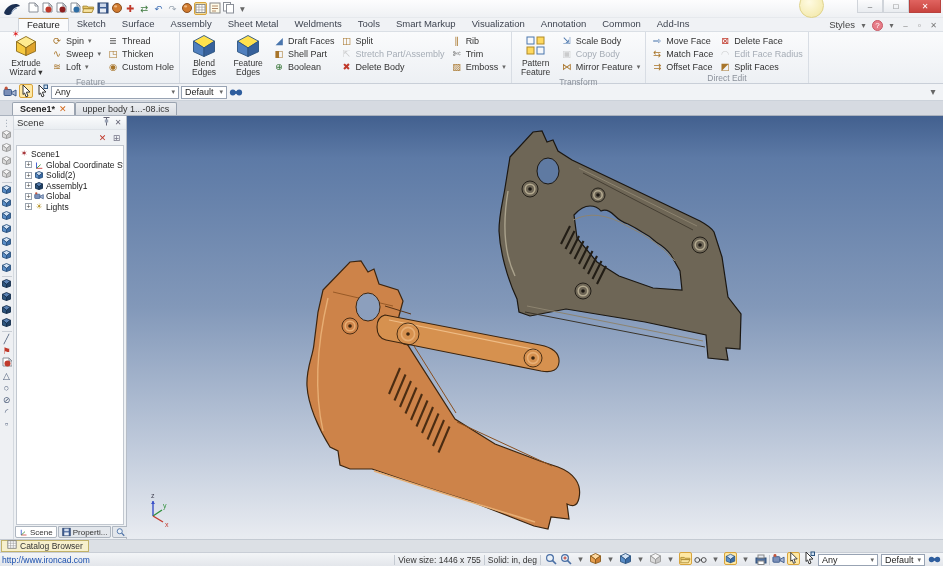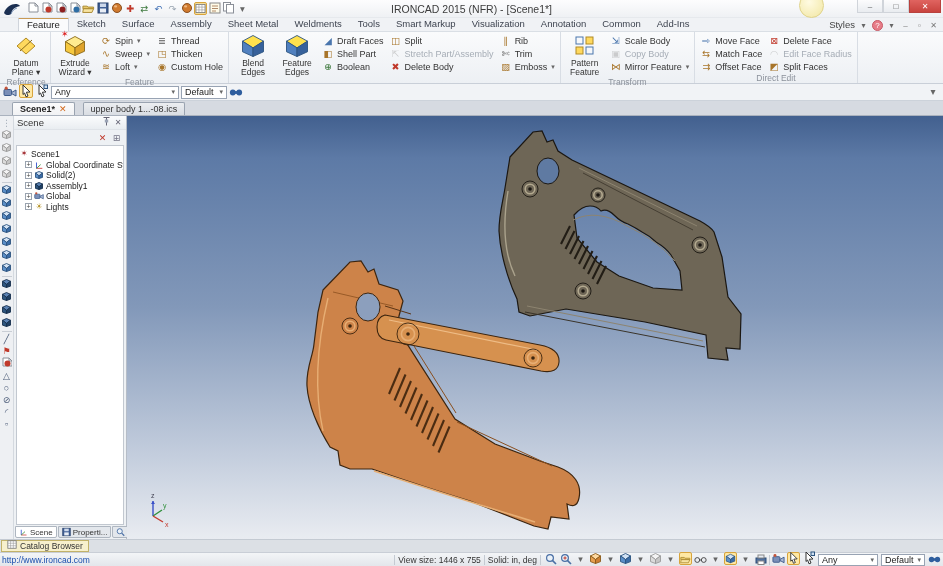--- a/index.html
+++ b/index.html
@@ -37,21 +37,21 @@
 .rsmall .icn{width:12px;height:12px;font-size:9.5px}
 .dis{color:#a6adb6}
 .dis .icn{opacity:.45}
 .caret{font-size:7px;color:#666;margin-left:1px}
 
 .selrow{height:17px;display:flex;align-items:center;gap:2px;background:#f1f3f6;border-bottom:1px solid #ccd2da;padding:0 3px}
 .combo{height:13px;background:#fff;border:1px solid #98a3b3;display:flex;align-items:center;justify-content:space-between;font-size:9px;padding:0 3px;color:#222}
 .combo.w1{width:128px}.combo.w2{width:46px}
 .spacer{flex:1}
 
-.doctabs{height:15px;background:#d6dae1;display:flex;align-items:flex-end;padding-left:12px;gap:8px;border-bottom:1px solid #aab2be}
+.doctabs{height:15px;background:#d6dae1;display:flex;align-items:flex-end;padding-left:12px;gap:0;border-bottom:1px solid #aab2be}
 .dtab{height:13px;display:flex;align-items:center;gap:4px;padding:0 7px;font-size:9px;background:linear-gradient(#eceef1,#d9dde3);border:1px solid #9aa3b0;border-bottom:none;border-radius:2px 2px 0 0;color:#333;white-space:nowrap}
 .dtab.active{background:linear-gradient(#fbfbfc,#f1f2f4);font-weight:bold;color:#222}
 .dtab .x{color:#d2691e;font-size:9px;font-weight:bold}
 
 .main{display:flex;height:423px}
 .lstrip{width:14px;background:#eef0f3;border-right:1px solid #d4d9df;display:flex;flex-direction:column;align-items:center;padding-top:1px}
 .lstrip .icn{width:12px;height:12px;font-size:9px}
 .lstrip .lsep{width:10px;height:1px;background:#c9ced5;margin:1px 0;flex:none}
 .panel{width:113px;background:#eef1f4;border-right:1px solid #b6bdc7;display:flex;flex-direction:column}
 .phead{height:14px;display:flex;align-items:center;padding:0 3px;background:linear-gradient(#fbfcfd,#e9edf1);border-bottom:1px solid #dfe3e8;font-size:9.5px}
@@ -160,21 +160,20 @@
           </svg>
         </span></span>
       <span><span class="icn">
           <svg width="13" height="13" viewBox="0 0 13 13">
             <rect x="1.5" y="1.5" width="7" height="8.5" fill="#fff" stroke="#8a8f98"></rect>
             <rect x="4.5" y="3.5" width="7" height="8.5" fill="#fff" stroke="#8a8f98"></rect>
           </svg>
         </span></span>
       <span><span class="icn" style="color: rgb(102, 102, 102);">▾</span></span>
     </span>
-  <span class="win-title">IRONCAD 2015 (NFR) - [Scene1*]</span>
   <span class="bubble"></span>
   <span class="winbtns">
     <span class="wbtn">–</span>
     <span class="wbtn">□</span>
     <span class="wbtn close">✕</span>
   </span>
 </div>
 
 <div class="tabrow">
   <span id="rtabs" style="display:flex">
@@ -198,35 +197,20 @@
         <span><span class="help-badge" style="width: 11px; height: 11px;">?</span></span>
         <span><span class="icn" style="width: 11px; height: 11px; color: rgb(102, 102, 102);">▾</span></span>
         <span><span class="icn" style="width: 11px; height: 11px; color: rgb(119, 119, 119);">–</span></span>
         <span><span class="icn" style="width: 11px; height: 11px; color: rgb(119, 119, 119);">▫</span></span>
         <span><span class="icn" style="width: 11px; height: 11px; color: rgb(119, 119, 119);">✕</span></span>
       </span>
   </span>
 </div>
 
 <div class="ribbon" id="ribbon">
-    <div class="rgroup">
-      <div class="ritems">
-        <div class="rlarge">
-          <span class="icn" style="width: 24px; height: 24px;">
-            <svg width="22" height="22" viewBox="0 0 22 22">
-              <polygon points="11,3 20,11 11,19 2,11" fill="#ffd95e" stroke="#b08a26"></polygon>
-              <line x1="5" y1="16" x2="17" y2="5" stroke="#8a6a1a"></line>
-            </svg>
-          </span>
-          <div>Datum</div>
-          <div>Plane ▾</div>
-        </div>
-      </div>
-      <div class="rlabel">Reference</div>
-    </div>
     <div class="rgroup">
       <div class="ritems">
         <div class="rlarge">
           <span class="icn" style="width: 24px; height: 24px;">
             <svg width="22" height="22" viewBox="0 0 22 22">
               <polygon points="11,1.5 20.5,6.6 11,12.76 1.5,6.6" fill="#ffeb8f" stroke="#8a6a1a" stroke-width="0.9"></polygon>
               <polygon points="1.5,6.6 11,12.76 11,20.5 1.5,16.28" fill="#f6c93f" stroke="#8a6a1a" stroke-width="0.9"></polygon>
               <polygon points="20.5,6.6 11,12.76 11,20.5 20.5,16.28" fill="#dfa32b" stroke="#8a6a1a" stroke-width="0.9"></polygon>
             </svg>
             <span class="badge">✶</span>

